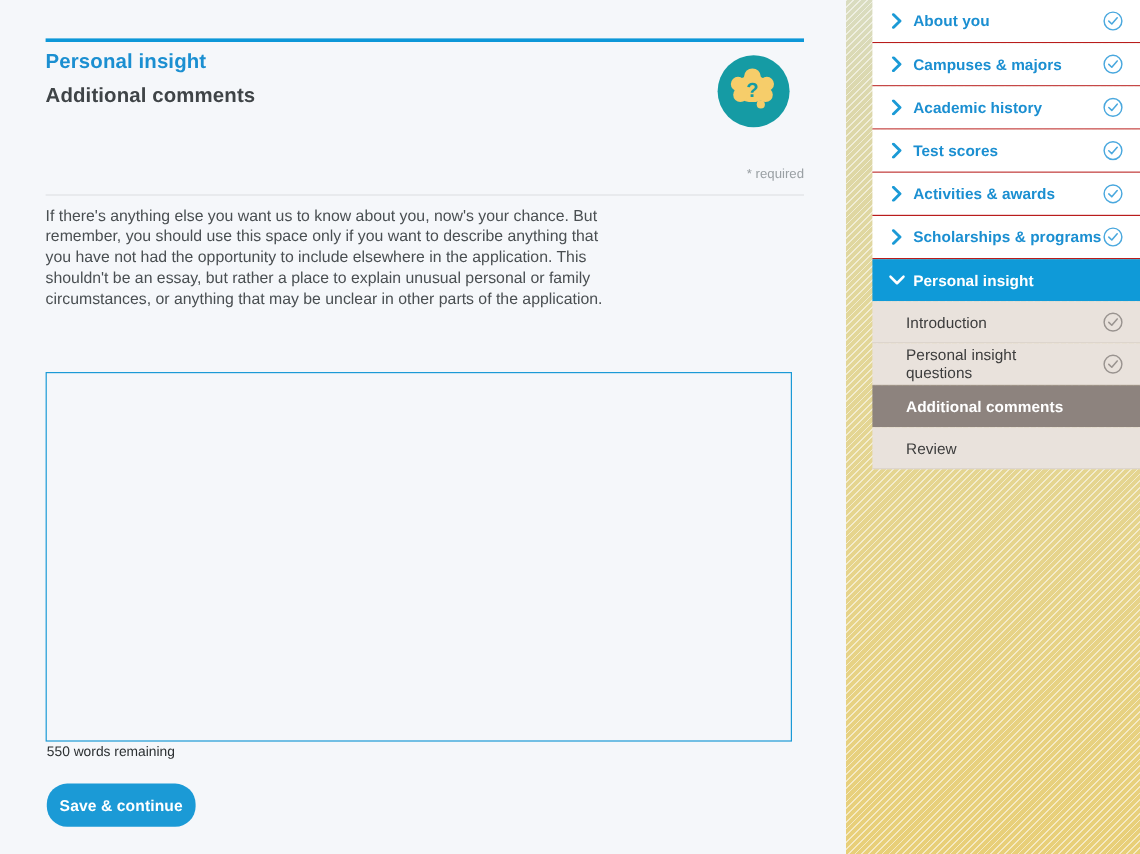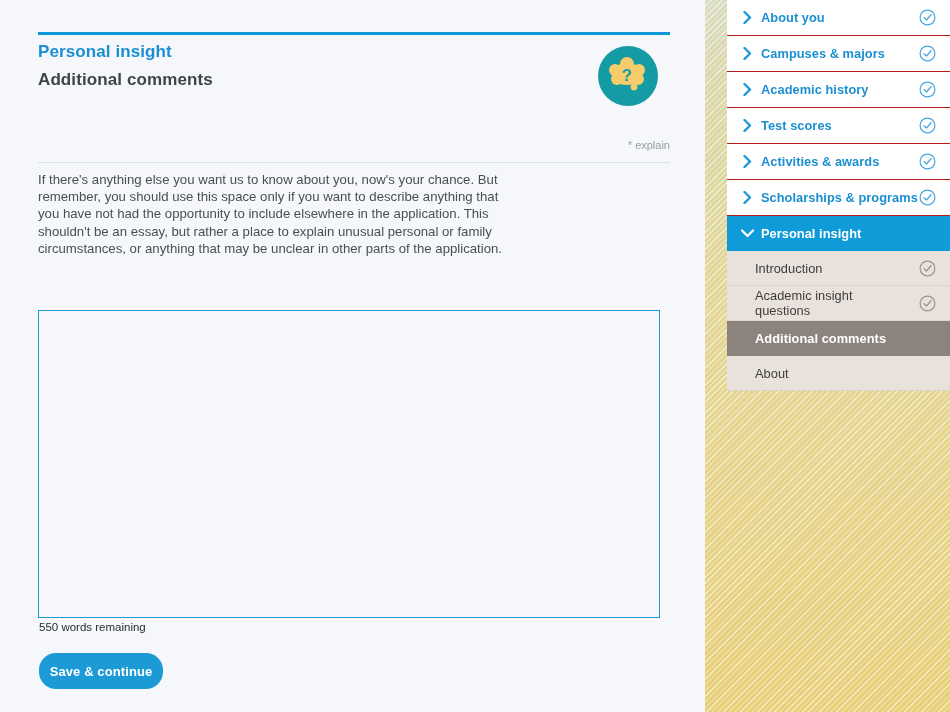--- a/index.html
+++ b/index.html
@@ -284,21 +284,21 @@
           <circle cx="33" cy="14" r="6"></circle>
           <circle cx="11" cy="23" r="6"></circle>
           <circle cx="32" cy="23" r="6"></circle>
           <circle cx="21" cy="8" r="7"></circle>
           <circle cx="28" cy="31" r="3.4"></circle>
         </g>
         <text x="21" y="25" text-anchor="middle" font-family="Liberation Sans, sans-serif" font-size="17" font-weight="bold" fill="#159ba4">?</text>
       </svg>
     </div>
 
-    <div class="required-note">* explain</div>
+    <div class="required-note">* required</div>
 
     <div class="divider"></div>
 
     <div class="intro-text">If there's anything else you want us to know about you, now's your chance. But remember, you should use this space only if you want to describe anything that you have not had the opportunity to include elsewhere in the application. This shouldn't be an essay, but rather a place to explain unusual personal or family circumstances, or anything that may be unclear in other parts of the application.</div>
 
     <textarea class="comments-box" placeholder="" style=""></textarea>
 
     <div class="word-count">550 words remaining</div>
 
     <button class="save-button">Save &amp; continue</button>
@@ -409,32 +409,32 @@
       <span class="sub-label">Introduction</span>
       <span class="status">
         <svg width="17" height="17" viewBox="0 0 17 17">
             <circle cx="8.5" cy="8.5" r="7.4" fill="none" stroke="#9a9490" stroke-width="1.2"></circle>
             <path d="M5 8.6 L7.5 11 L12 5.8" fill="none" stroke="#9a9490" stroke-width="1.3" stroke-linecap="round" stroke-linejoin="round"></path>
           </svg>
       </span>
     </div>
 
     <div class="sub-row">
-      <span class="sub-label">Academic insight questions</span>
+      <span class="sub-label">Personal insight questions</span>
       <span class="status">
         <svg width="17" height="17" viewBox="0 0 17 17">
             <circle cx="8.5" cy="8.5" r="7.4" fill="none" stroke="#9a9490" stroke-width="1.2"></circle>
             <path d="M5 8.6 L7.5 11 L12 5.8" fill="none" stroke="#9a9490" stroke-width="1.3" stroke-linecap="round" stroke-linejoin="round"></path>
           </svg>
       </span>
     </div>
 
     <div class="sub-row current">
       <span class="sub-label">Additional comments</span>
     </div>
 
     <div class="sub-row">
-      <span class="sub-label">About</span>
+      <span class="sub-label">Review</span>
     </div>
 
 
   </div>
 </div>
 
 </body></html>

